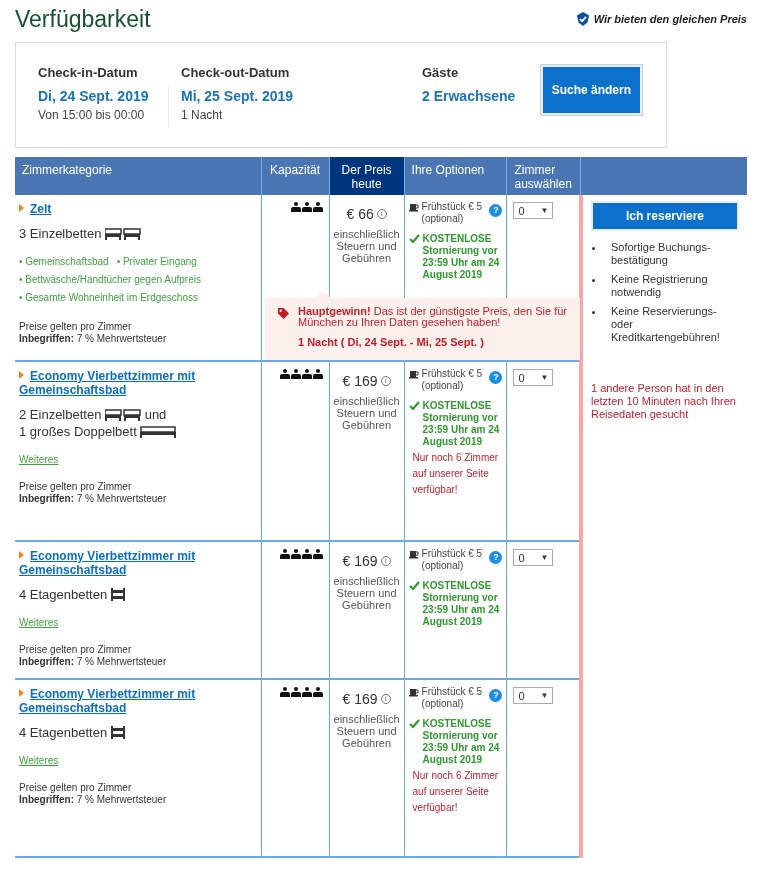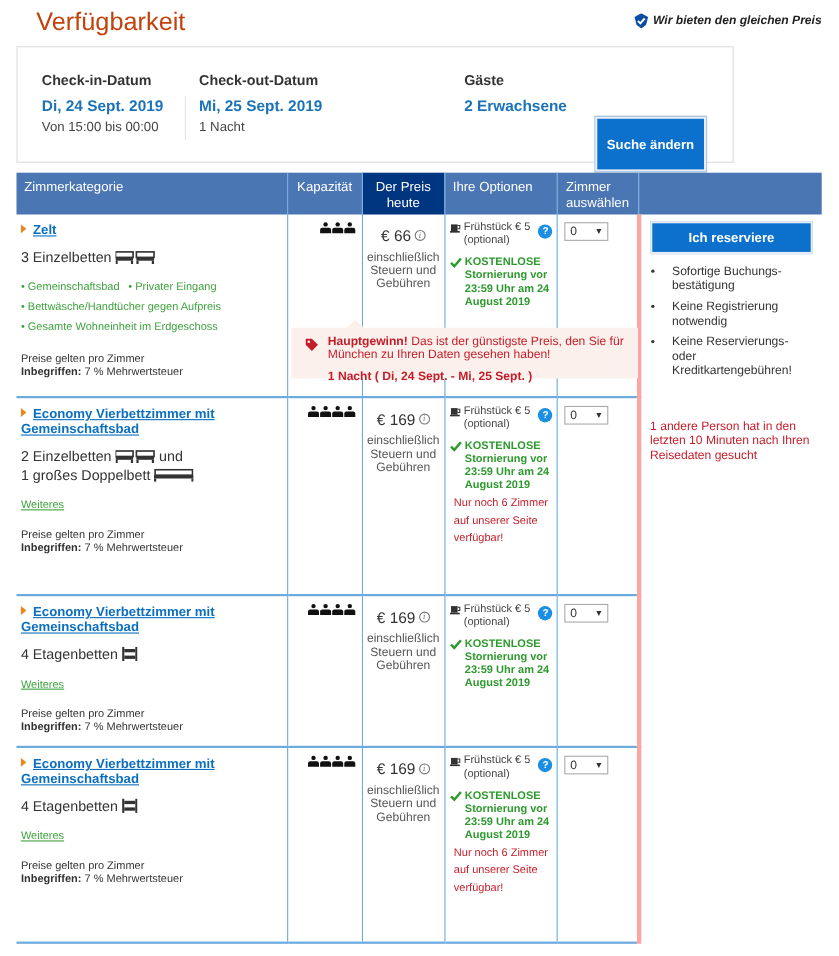--- a/index.html
+++ b/index.html
@@ -4,22 +4,22 @@
 <style>
   * { box-sizing: border-box; margin: 0; padding: 0; }
   body {
     width: 763px; height: 869px; overflow: hidden;
     background: #fff;
     font-family: "Liberation Sans", "DejaVu Sans", sans-serif;
     color: #333;
     position: relative;
   }
   .page-title {
-    position: absolute; left: 33px; top: 6px;
-    font-size: 23px; color: #c2410c; font-weight: normal;
+    position: absolute; left: 15px; top: 6px;
+    font-size: 23px; color: #14532d; font-weight: normal;
   }
   .price-match {
     position: absolute; right: 16px; top: 12px;
     font-size: 11px; font-style: italic; font-weight: bold; color: #222;
     display: flex; align-items: center; gap: 4px;
   }
   .price-match svg { width: 14px; height: 14px; }
 
   .search-box {
     position: absolute; left: 15px; top: 42px; width: 652px; height: 106px;
@@ -29,21 +29,20 @@
   .sb-label { font-size: 13px; font-weight: bold; color: #333; margin-bottom: 8px; }
   .sb-value { font-size: 14px; font-weight: bold; color: #1a73b8; margin-bottom: 4px; }
   .sb-sub { font-size: 12px; color: #444; }
   .sb-divider { position: absolute; left: 152px; top: 78px; width: 1px; height: 40px; background: #e6e6e6; }
   .change-btn {
     position: absolute; right: 24px; top: 22px;
     background: #0b71cc; color: #fff; border: 2px solid #e9eef5;
     font-size: 12px; font-weight: bold; padding: 16px 9px;
     font-family: "Liberation Sans", sans-serif; cursor: pointer;
     box-shadow: 0 0 0 1px #c9d4e2;
-    margin-top: 41px;
   }
 
   table.rooms {
     position: absolute; left: 15px; top: 157px; width: 732px;
     border-collapse: collapse;
   }
   table.rooms th {
     background: #4b76b4; color: #fff; font-size: 12px; font-weight: normal;
     text-align: left; vertical-align: top; padding: 6px 7px 4px;
     border-left: 1px solid #7ab0e2; height: 38px;
@@ -116,21 +115,21 @@
     display: block; width: 148px; margin: 0 auto 0 0;
     background: #0b71cc; color: #fff; font-size: 12px; font-weight: bold;
     border: 2px solid #e6ecf4; padding: 6px 0; text-align: center;
     font-family: "Liberation Sans", sans-serif; cursor: pointer;
   }
   .benefits { margin-top: 10px; padding-left: 14px; font-size: 11px; color: #333; line-height: 13px; }
   .benefits li { margin-bottom: 6px; padding-left: 6px; }
   .demand { margin-top: 38px; color: #c41d2a; font-size: 11px; line-height: 13px; }
 
   .deal-banner {
-    position: absolute; left: 265px; top: 298px; width: 315px; height: 46px;
+    position: absolute; left: 265px; top: 298px; width: 315px; height: 62px;
     background: #fbf0eb; padding: 8px 10px 0 12px; font-size: 11px; color: #c41d2a;
   }
   .deal-banner::before {
     content: ""; position: absolute; left: 50px; top: -7px; width: 0; height: 0;
     border-left: 8px solid transparent; border-right: 8px solid transparent; border-bottom: 7px solid #fbf0eb;
   }
   .deal-row { display: flex; }
   .tag-icon { width: 13px; height: 13px; margin-right: 8px; margin-top: 1px; flex: none; }
   .deal-text { line-height: 11px; }
   .deal-text b { font-weight: bold; }

